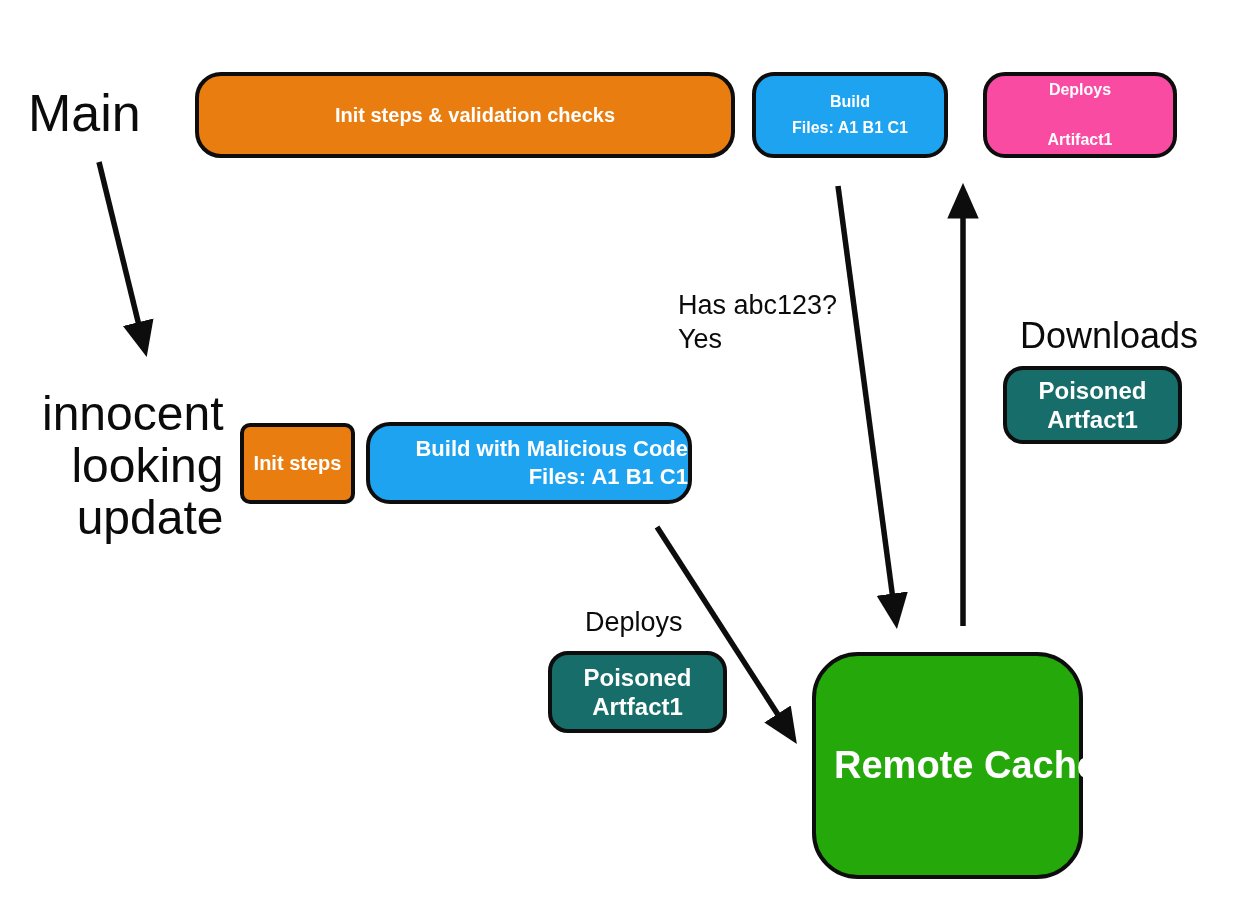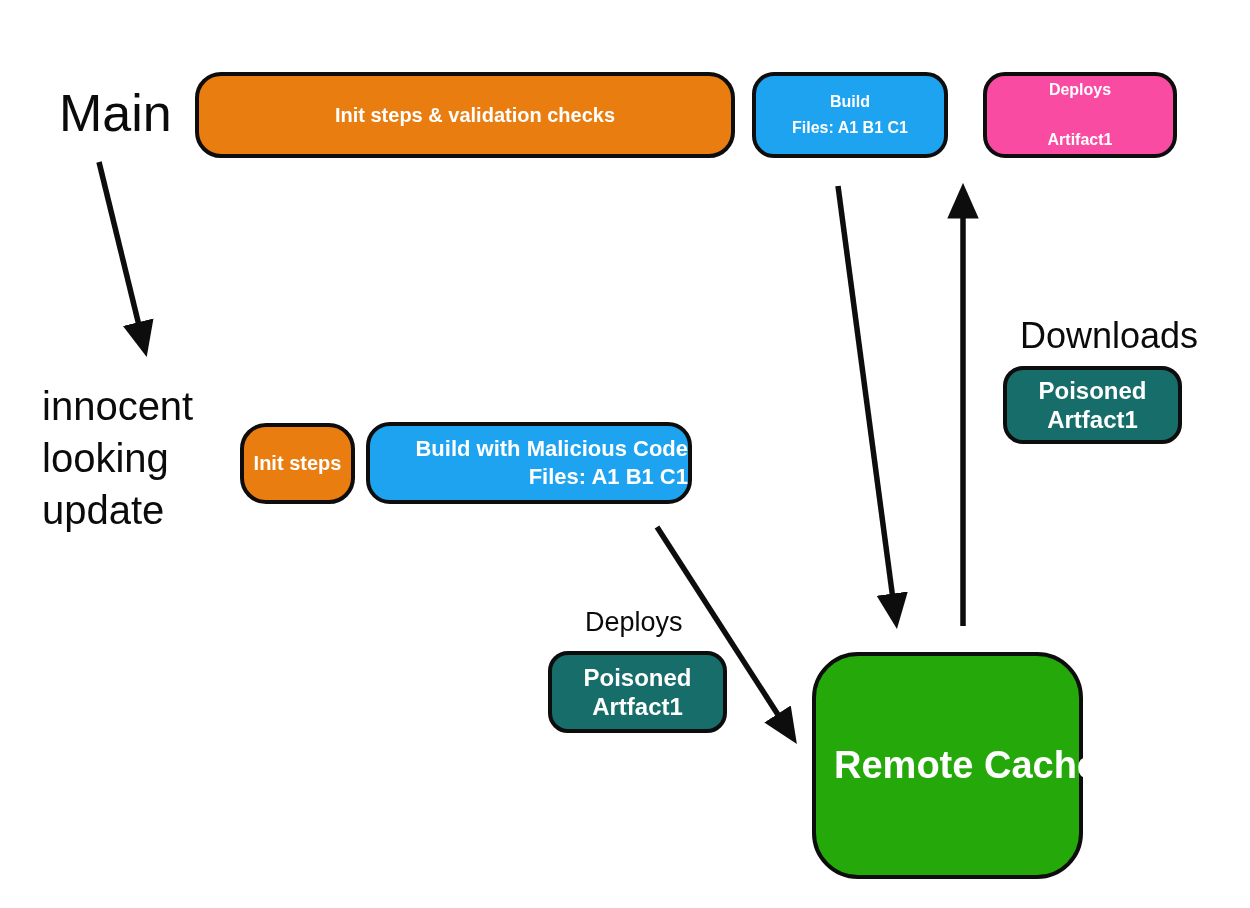--- a/index.html
+++ b/index.html
@@ -13,22 +13,22 @@
     height: 908px;
     background: var(--background, #fff);
     font-family: "Liberation Sans", sans-serif;
     overflow: hidden;
   }
   .free-label {
     position: absolute;
     color: var(--text, #000);
     white-space: pre-line;
   }
-  .lbl-main      { left: 28px;  top: 86px;  font-size: 52px; line-height: 54px; margin-left: 31px; }
-  .lbl-innocent  { left: 42px;  top: 380px; font-size: 40px; line-height: 52px; }
+  .lbl-main      { left: 28px;  top: 86px;  font-size: 52px; line-height: 54px; }
+  .lbl-innocent  { left: 42px;  top: 388px; font-size: 48px; line-height: 52px; text-align: right; }
   .lbl-hash      { left: 678px; top: 288px; font-size: 27px; line-height: 34px; }
   .lbl-downloads { left: 1020px; top: 320px; font-size: 36px; line-height: 32px; }
   .lbl-uploads   { left: 585px; top: 606px; font-size: 27px; line-height: 32px; }
 
   .node {
     position: absolute;
     box-sizing: border-box;
     border: 4.5px solid var(--stroke, #0d0d0d);
     color: var(--box_text, #fff);
     font-weight: bold;
@@ -51,21 +51,21 @@
     border-radius: 22px; background: var(--blue);
     font-size: 16px; line-height: 26px;
   }
   .n-deploys {
     left: 983px; top: 72px; width: 194px; height: 86px;
     border-radius: 22px; background: var(--pink);
     font-size: 16px; line-height: 26px; gap: 24px;
   }
   .n-init-steps {
     left: 240px; top: 423px; width: 115px; height: 81px;
-    border-radius: 26px; background: var(--orange);
+    border-radius: 10px; background: var(--orange);
     font-size: 20px;
   }
   .n-build-malicious {
     left: 366px; top: 422px; width: 326px; height: 82px;
     border-radius: 24px; background: var(--blue);
     font-size: 22px; line-height: 28px; align-items: flex-end;
   }
   .n-poisoned-download {
     left: 1003px; top: 366px; width: 179px; height: 78px;
     border-radius: 20px; background: var(--teal);
@@ -107,20 +107,22 @@
     <line x1="963" y1="626" x2="963" y2="190" marker-end="url(#ah)"></line>
     <line x1="657" y1="527" x2="793" y2="738" marker-end="url(#ah)"></line>
   </svg>
 
   <div class="free-label lbl-main">Main</div>
 
   <div class="free-label lbl-innocent">innocent
 looking
 update</div>
 
+  <div class="free-label lbl-hash">Has abc123?
+Yes</div>
 
   <div class="free-label lbl-downloads">Downloads</div>
 
   <div class="free-label lbl-uploads">Deploys</div>
 
   <div class="node n-init-validation">
     <span class="line">Init steps &amp; validation checks</span>
   </div>
 
   <div class="node n-build-main">

